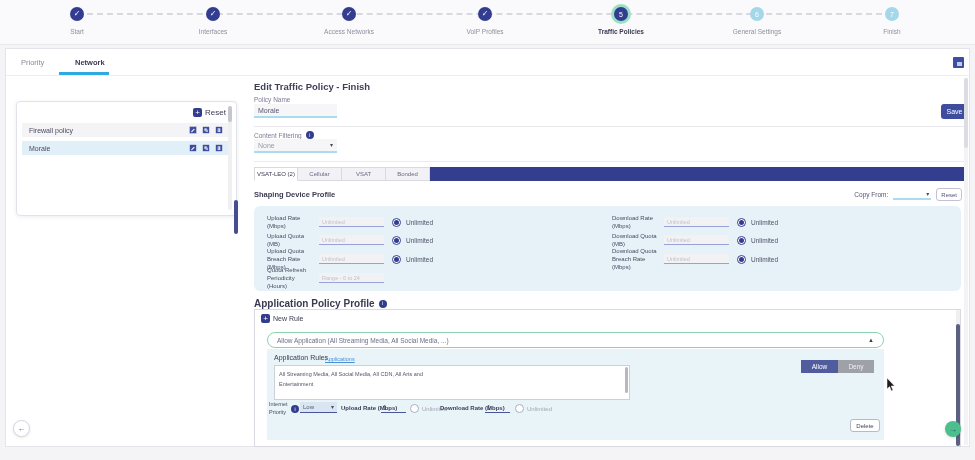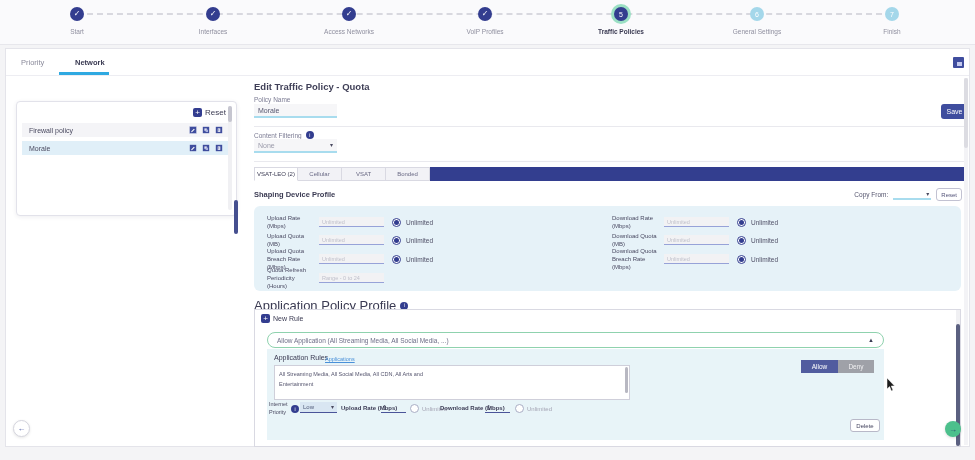--- a/index.html
+++ b/index.html
@@ -77,21 +77,21 @@
   .s-label{width:48px;font-size:6px;color:#4a4a62;line-height:1.35}
   .s-input{width:65px;height:10px;background:#f2f2f4;border:none;border-bottom:1px solid #97a2d8;font-size:5.5px;color:#55556e;padding:0 3px;margin-left:4px;font-family:inherit}
   input::placeholder{color:#bfbfca}
   .radio-on{width:9px;height:9px;border:1.5px solid #333d8f;border-radius:50%;background:#fff;position:relative;margin-left:8px;flex:none;cursor:pointer}
   .radio-on::after{content:"";position:absolute;inset:1px;background:#333d8f;border-radius:50%}
   .radio-off{width:9px;height:9px;border:1.5px solid #a9aec5;border-radius:50%;background:#fff;flex:none;cursor:pointer}
   .unl{font-size:6.5px;color:#4f4f66;margin-left:5px}
 
   
   .app-title-row{position:absolute;left:248px;top:249px;display:flex;align-items:center;gap:4px}
-  .app-title{font-size:13px;font-weight:normal;color:#3a3a52}
+  .app-title{font-size:10px;font-weight:bold;color:#3a3a52}
   .rules-box{position:absolute;left:248px;top:260px;width:707px;height:138px;border:1px solid #d9d9e2;background:#fff}
   .new-rule{position:absolute;left:6px;top:4px;display:flex;align-items:center;gap:3px;cursor:pointer}
   .new-rule .lbl{font-size:7px;color:#3a3a52}
   .rule-header{position:absolute;left:12px;top:22px;width:617px;height:16px;background:#fff;border:1px solid #8fd2ae;border-radius:8px;display:flex;align-items:center;justify-content:space-between;padding:0 9px;cursor:pointer}
   .rule-summary{font-size:6.5px;color:#6e6e88}
   .collapse{font-size:6px;color:#3a3a52;line-height:1}
   .rule-detail{position:absolute;left:12px;top:39px;width:617px;height:91px;background:#e8f4f8}
   .ar-label{position:absolute;left:7px;top:5px;font-size:7px;color:#3a3a52}
   .ar-link{position:absolute;left:58px;top:7px;font-size:5.5px;color:#4a90d9;text-decoration:underline;cursor:pointer}
   .ar-text{position:absolute;left:7px;top:16px;width:356px;height:35px;background:#fff;border:1px solid #cfcfda;font-size:5.5px;color:#55556e;padding:4px 8px 3px 4px;resize:none;overflow:hidden;font-family:inherit;line-height:1.8}
@@ -238,21 +238,21 @@
             </span>
         </span>
       </div>
       <div class="panel-scroll">
           <div class="panel-scroll-thumb"></div>
         </div>
     </div>
 
     <div class="mid-scroll-thumb"></div>
 
-    <div class="edit-title">Edit Traffic Policy - Quota</div>
+    <div class="edit-title">Edit Traffic Policy - Finish</div>
     <div class="small-label pn-label">Policy Name</div>
     <input class="pn-input" value="Morale" style="">
     <button class="save-btn">Save</button>
     <div class="divider d1"></div>
 
     <div class="cf-row">
       <span class="small-label">Content Filtering</span>
       <span class="info-icon">i</span>
     </div>
     <div class="dd cf-dd">

